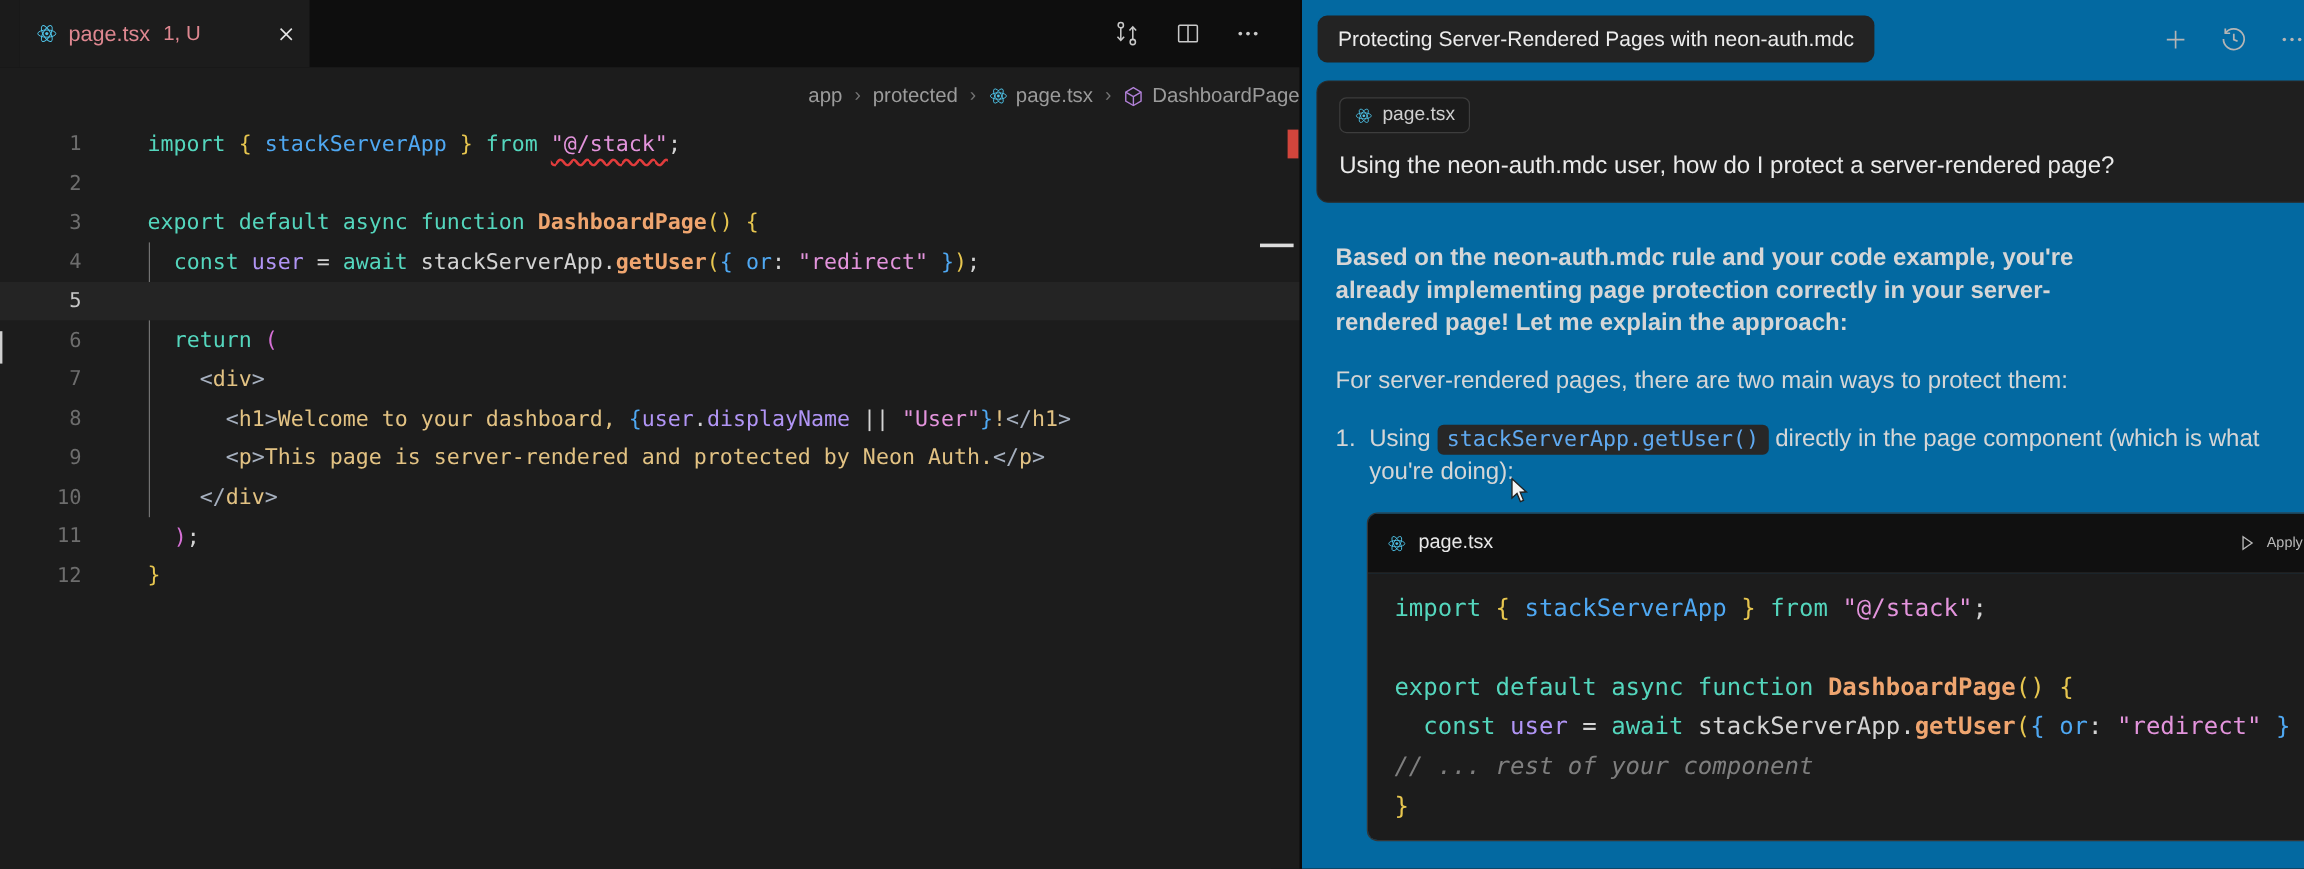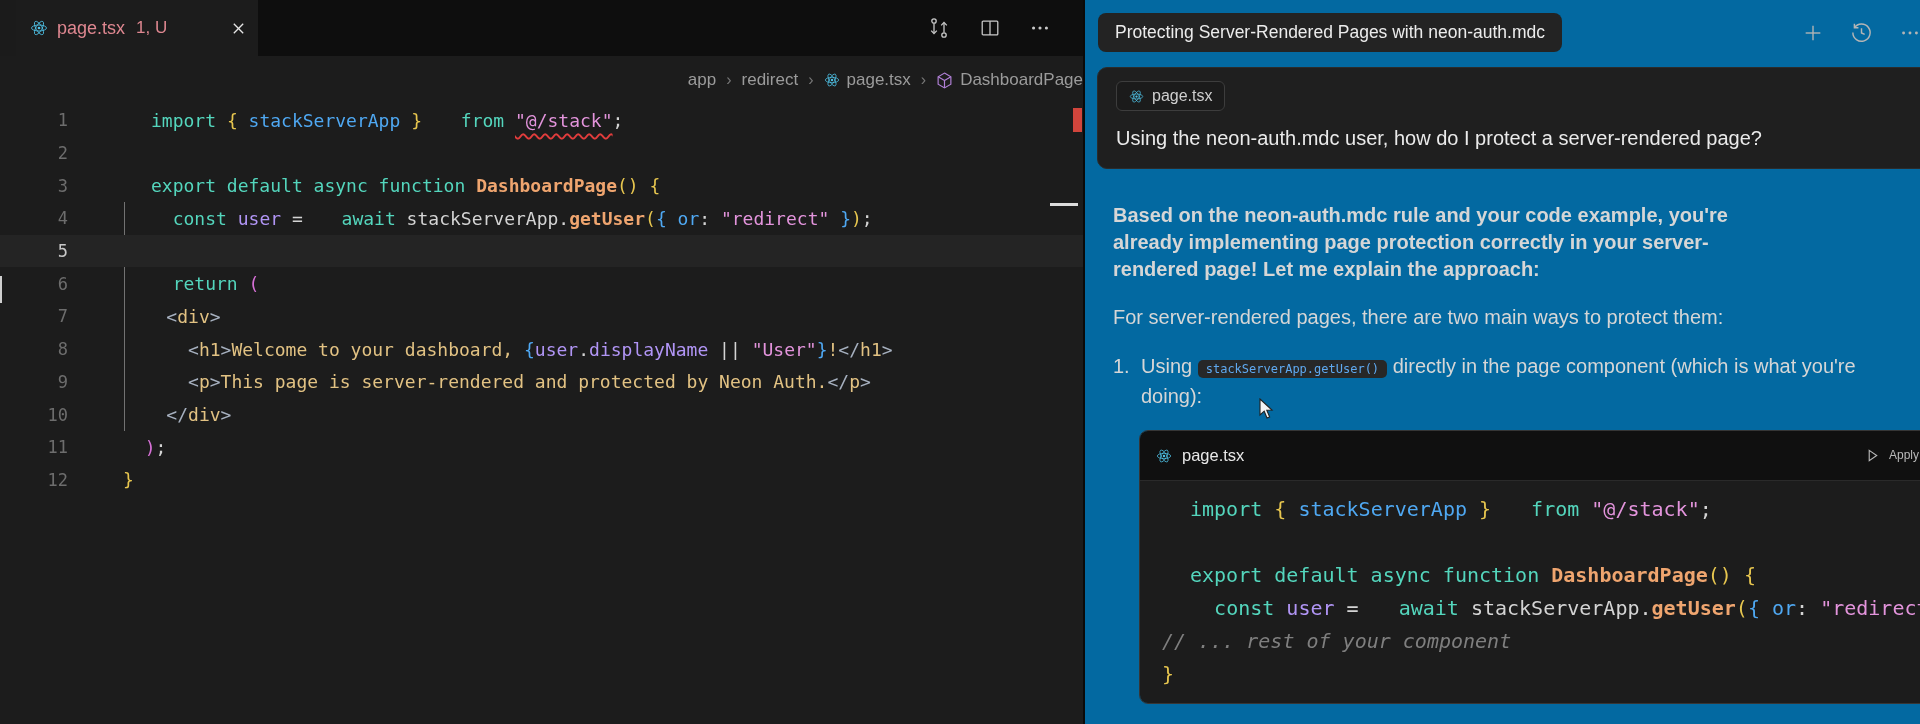--- a/index.html
+++ b/index.html
@@ -26,21 +26,21 @@
 
   .code-area { position:relative; font-family:"DejaVu Sans Mono", monospace; font-size:18px; }
   .code-line { display:flex; height:32.7px; align-items:center; white-space:pre; position:relative; }
   .code-line.active { background:#242424; }
   .ln { flex:0 0 68px; width:68px; text-align:right; color:#6d6d6d; font-size:17px; }
   .code-line.active .ln { color:#c8c8c8; }
   .lc { padding-left:55px; }
   .indent-guide { position:absolute; left:124px; top:98px; width:1px; height:229px;
                   background:rgba(255,255,255,0.38); }
 
-  .tok-kw { color:#54d6bd;margin-left:28px; }
+  .tok-kw { color:#54d6bd; }
   .tok-fn { color:#efa56f; font-weight:bold; }
   .tok-y  { color:#e7c64f; }
   .tok-bl { color:#4fa8f2; }
   .tok-pu { color:#b195f5; }
   .tok-pk { color:#e394dc; }
   .tok-wh { color:#d4d4d4; }
   .tok-cm { color:#7f7f7f; font-style:italic; }
   .tok-tx { color:#e2c283; }
   .tok-tb { color:#a6b0bf; }
   .tok-mg { color:#d670d6; }
@@ -64,21 +64,21 @@
                border-radius:10px; padding:13px 18px 18px 18px; }
   .chip { display:inline-flex; align-items:center; gap:8px; border:1px solid #3d3d3d;
           border-radius:6px; padding:5px 12px; font-size:16px; color:#cfcfcf; background:#1b1b1b; cursor:pointer; }
   .user-msg { margin-top:16px; font-size:20px; color:#eaeaea; }
 
   .assistant { padding:33px 16px 0 28px; font-size:20px; color:#d6d6d6; line-height:27px; }
   .p1 { max-width:660px;font-weight:bold; }
   .p2 { margin-top:21px; }
   .li { margin-top:22px; display:flex; max-width:775px; }
   .li-num { flex:0 0 28px; }
-  .inline-code { font-family:"DejaVu Sans Mono", monospace; font-size:12px; color:#5fa9f0;
+  .inline-code { font-family:"DejaVu Sans Mono", monospace; font-size:18px; color:#5fa9f0;
                  background:#272727; border-radius:5px; padding:2px 8px; cursor:pointer; }
 
   .code-block { margin:20px 5px 0 26px; border:1px solid #363636; border-radius:9px; overflow:hidden; }
   .cb-header { height:50px; background:#101010; display:flex; align-items:center; gap:10px;
                padding:0 16px; color:#e8e8e8; font-size:16.5px; border-bottom:1px solid #2a2a2a; }
   .cb-actions { margin-left:auto; display:flex; align-items:center; gap:9px; color:#b9b9b9; font-size:12px; cursor:pointer; }
   .cb-body { background:#1c1c1c; padding:12px 0 12px 22px; font-family:"DejaVu Sans Mono", monospace;
              font-size:20px; line-height:33px; white-space:pre; overflow:hidden; }
   .cb-body .code-line { height:33px; }
   .cb-body .lc { padding-left:0; }
@@ -132,21 +132,21 @@
         </svg>
       </div>
     </div>
 
     <div class="breadcrumb">
       <span class="bc-item">
           <span>app</span>
         </span>
       <span class="bc-sep">›</span>
       <span class="bc-item">
-          <span>redirect</span>
+          <span>protected</span>
         </span>
       <span class="bc-sep">›</span>
       <span class="bc-item">
         <svg width="16" height="16" viewBox="0 0 24 24" fill="none" stroke="#4fc3e8" stroke-width="1.1">
           <ellipse cx="12" cy="12" rx="10" ry="4"></ellipse>
           <ellipse cx="12" cy="12" rx="10" ry="4" transform="rotate(60 12 12)"></ellipse>
           <ellipse cx="12" cy="12" rx="10" ry="4" transform="rotate(120 12 12)"></ellipse>
           <circle cx="12" cy="12" r="1.8" fill="#4fc3e8" stroke="none"></circle>
         </svg>
         <span>page.tsx</span>

